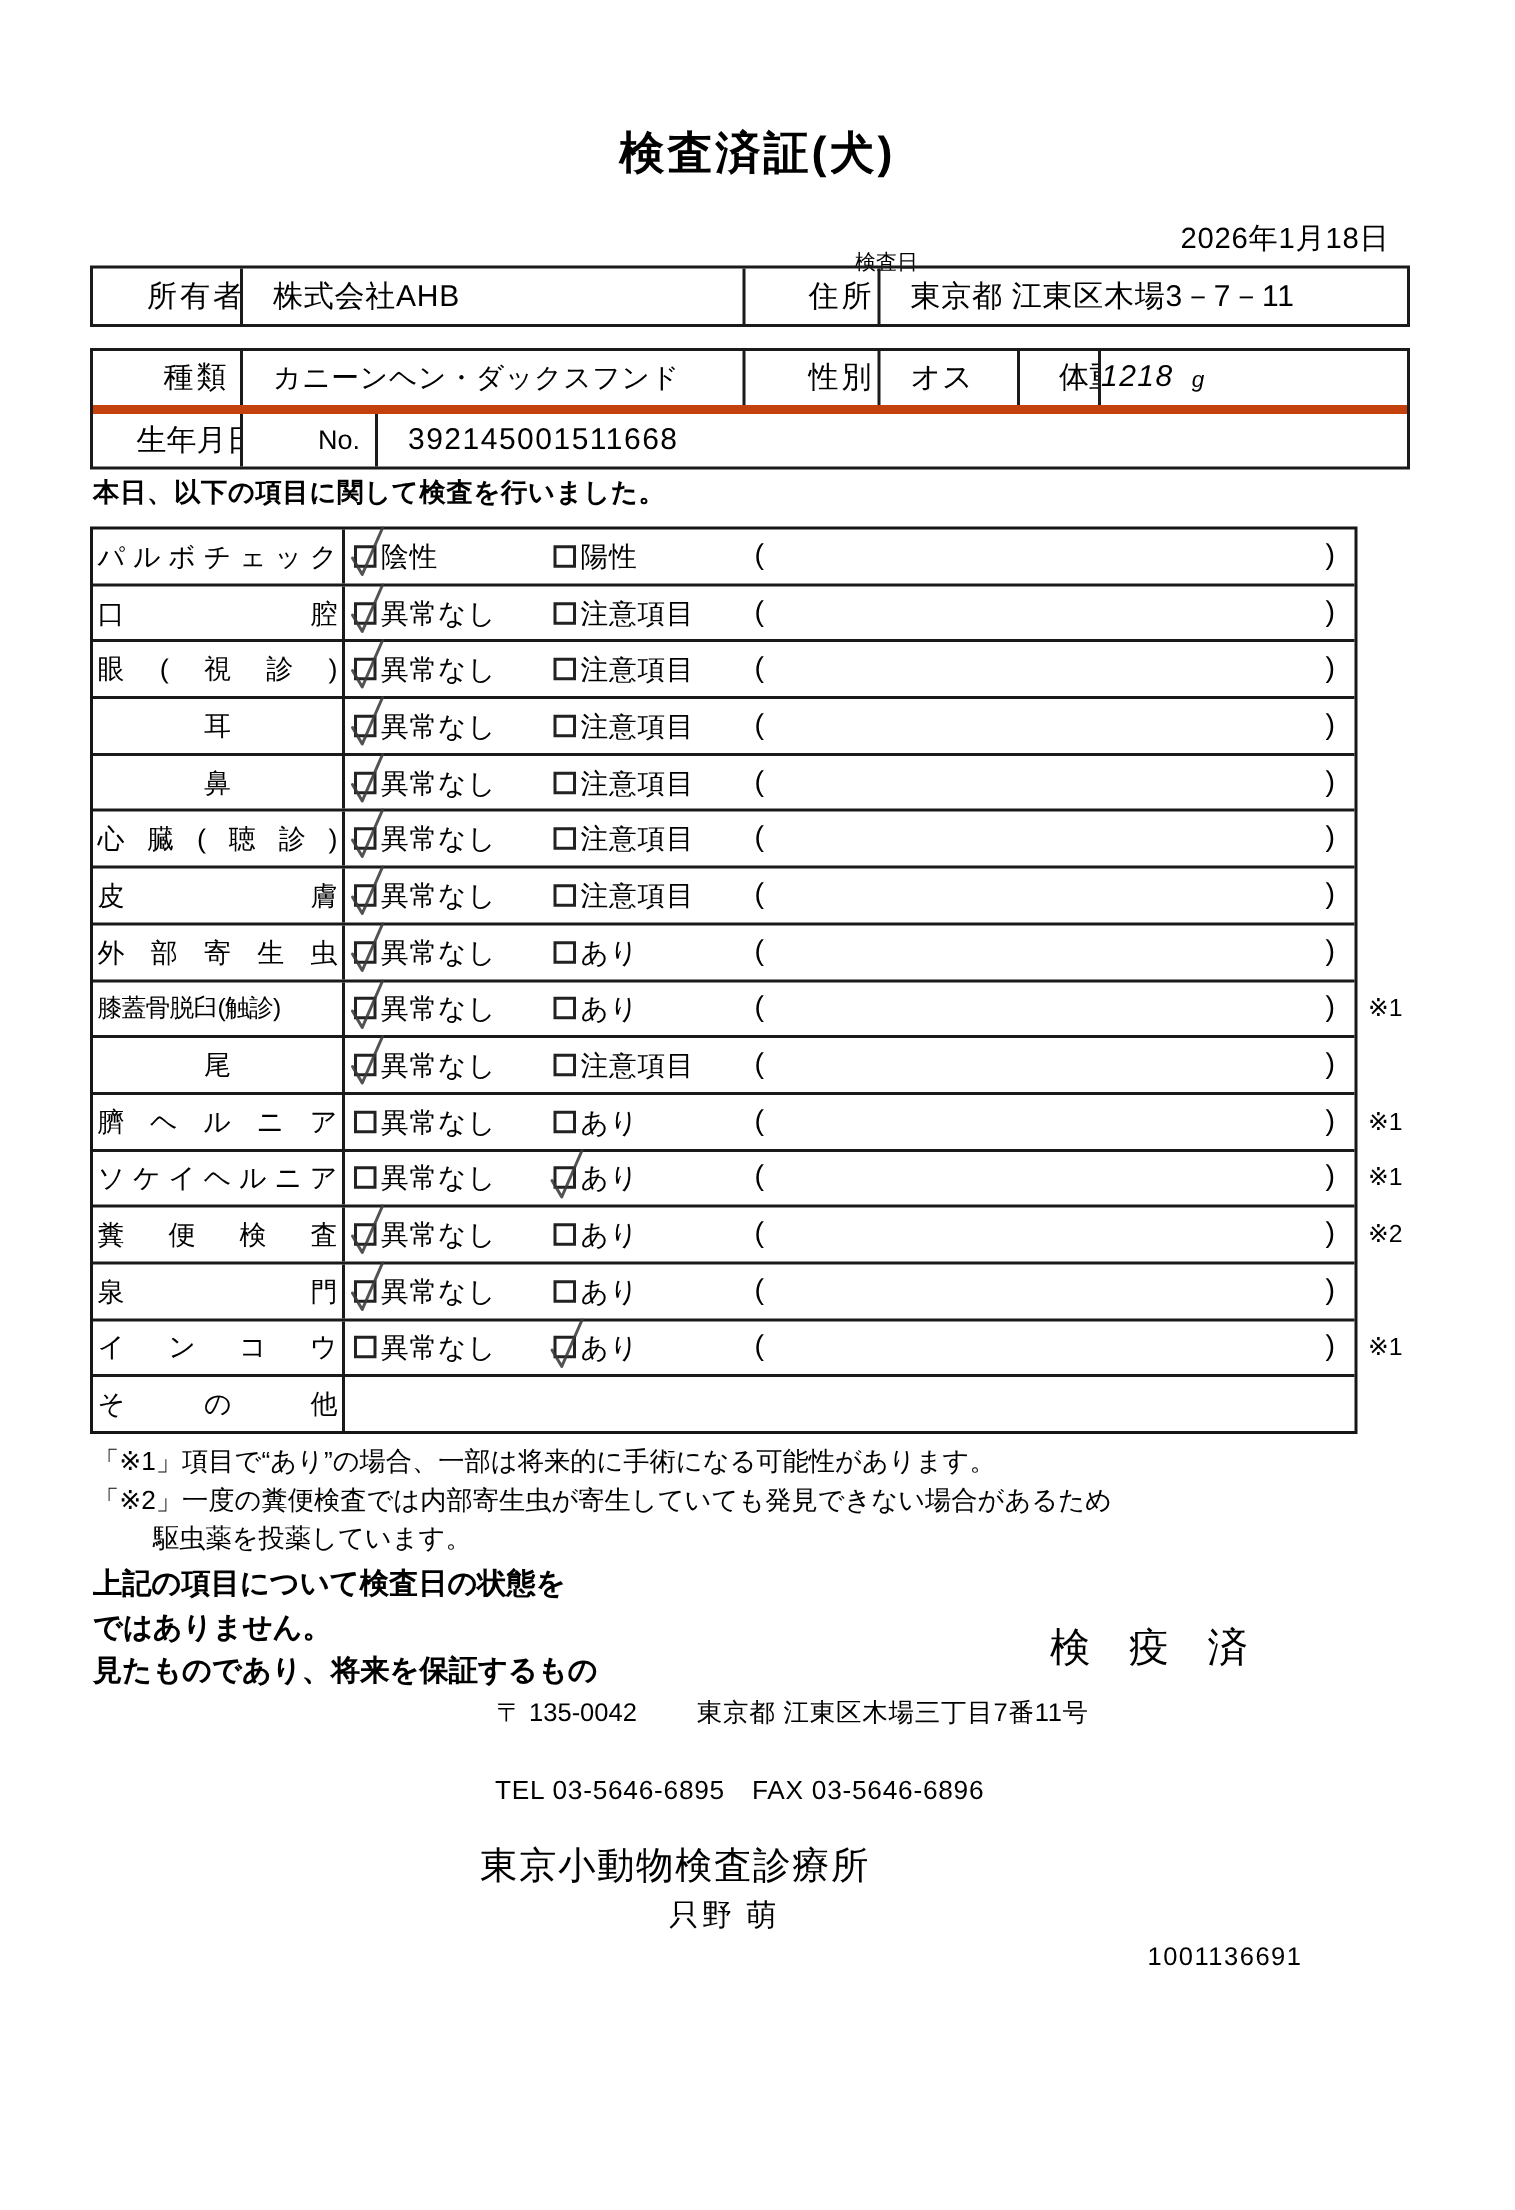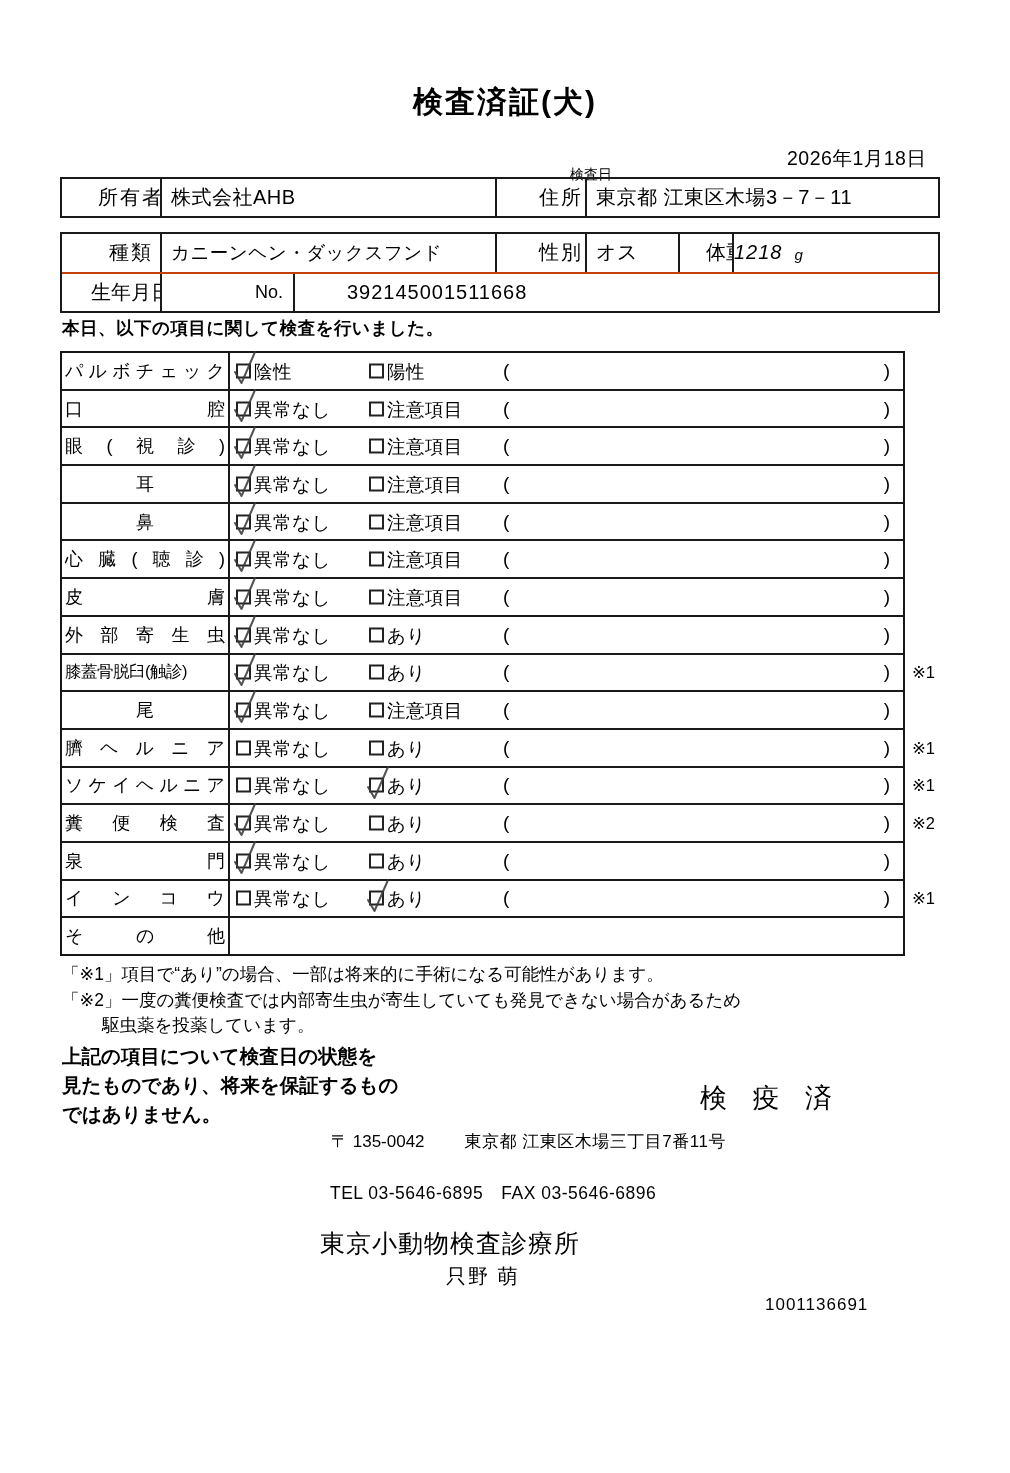--- a/index.html
+++ b/index.html
@@ -13,24 +13,24 @@
 
   
   .doc-title { top:82px; left:0; width:100%; text-align:center;
     font-size:30px; font-weight:bold; letter-spacing:2px; }
   .insp-label { top:146px; left:570px; font-size:14px;margin-top:20px; }
   .insp-value { top:145px; left:787px; font-size:19.5px; letter-spacing:0.5px; }
 
   
   .htbl { border:2px solid #1a1a1a; box-sizing:border-box; display:flex; flex-direction:column; }
   .htbl .hrow { display:flex; flex:1; }
-  .htbl .hrow + .hrow { border-top:2px solid #c2410c;gap:43px; }
+  .htbl .hrow + .hrow { border-top:6px solid #c2410c; }
   .hcell { box-sizing:border-box; display:flex; align-items:center; font-size:20px; overflow:hidden; white-space:nowrap; }
   .hcell.lab { justify-content:center; letter-spacing:2px;padding-left:40px; }
-  .hcell.val { padding-left:9px; letter-spacing:0.5px; }
+  .hcell.val { padding-left:20px; letter-spacing:0.5px; }
   .hcell.bR { border-right:2px solid #1a1a1a; }
   .tbl1 { top:177px; left:60px; width:880px; height:41px; }
   .tbl2 { top:232px; left:60px; width:880px; height:81px; }
   .w-owner-lab { width:100px; } .w-owner-val { width:335px; }
   .w-addr-lab  { width:90px;  } .w-addr-val  { flex:1; }
   .w-sex-val { width:93px; } .w-weight-lab { width:54px; }
   .w-weight-val { flex:1; justify-content:flex-start; padding-right:0;font-style:italic; }
   .weight-num { font-size:20px; letter-spacing:1px; }
   .weight-unit { font-size:15px; margin-left:12px; position:relative; top:2px; }
 
@@ -397,22 +397,22 @@
     </div>
 
   <div class="abs fnotes">
     <div>「※1」項目で“あり”の場合、一部は将来的に手術になる可能性があります。</div>
     <div>「※2」一度の糞便検査では内部寄生虫が寄生していても発見できない場合があるため</div>
     <div class="indent">駆虫薬を投薬しています。</div>
   </div>
 
   <div class="abs disclaimer">
     <div>上記の項目について検査日の状態を</div>
+    <div>ではありません。</div>
     <div>見たものであり、将来を保証するもの</div>
-    <div>ではありません。</div>
   </div>
 
   <div class="abs stamp">検 疫 済</div>
 
   <div class="abs postal-line">
     <span>〒 135-0042</span><span class="addr">東京都 江東区木場三丁目7番11号</span>
   </div>
 
   <div class="abs tel-line">TEL 03-5646-6895　FAX 03-5646-6896</div>
 

